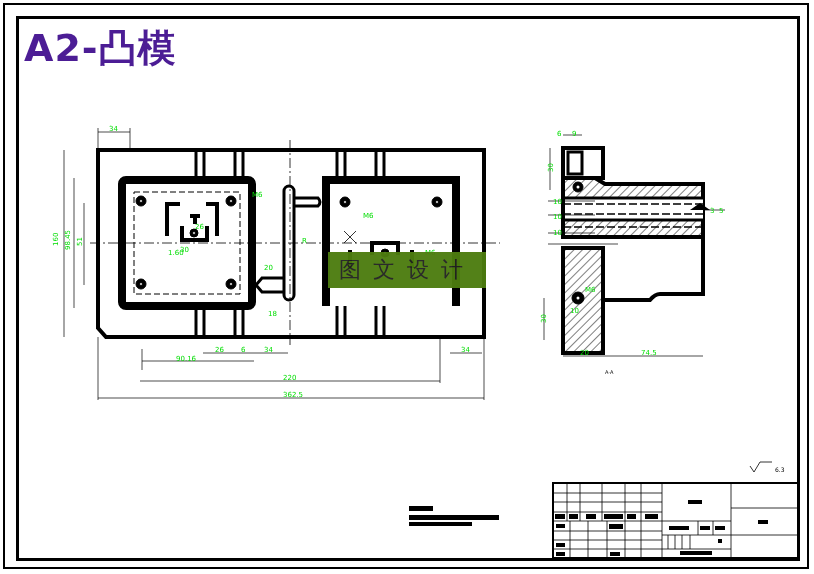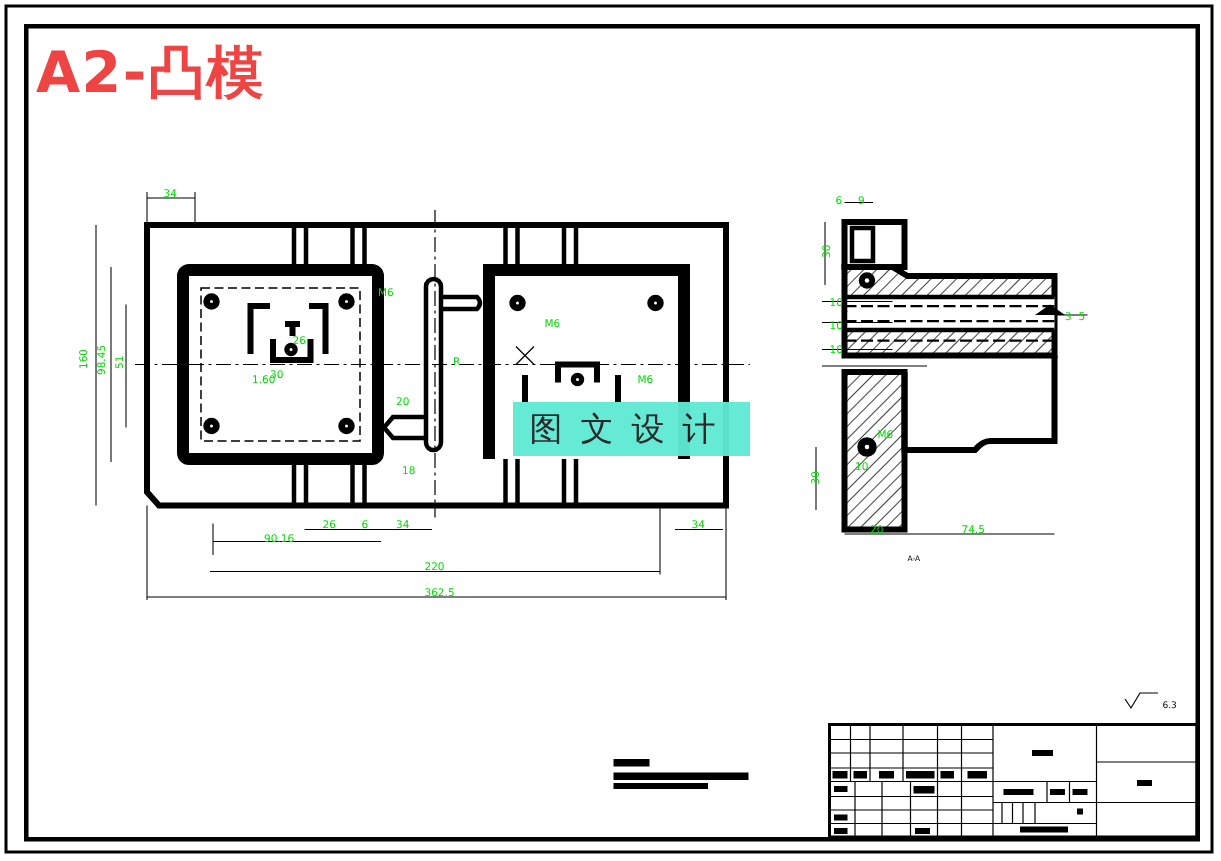--- a/index.html
+++ b/index.html
@@ -1,21 +1,21 @@
 <!DOCTYPE html>
 <html><head>
 <meta charset="utf-8">
 <style>
   html,body{margin:0;padding:0;background:#fff;}
   body{width:814px;height:574px;position:relative;overflow:hidden;font-family:"DejaVu Sans",sans-serif;}
   .outer{position:absolute;left:3px;top:3px;width:806px;height:566px;border:2px solid #000;box-sizing:border-box;}
   .inner{position:absolute;left:16px;top:16px;width:784px;height:545px;border:3px solid #000;box-sizing:border-box;}
-  .title{position:absolute;left:24px;top:26px;color:#ef4444;font-family:"DejaVu Sans",sans-serif;font-size:38px;font-weight:bold;letter-spacing:1px;line-height:44px;}
+  .title{position:absolute;left:24px;top:26px;color:#4c1d95;font-family:"DejaVu Sans",sans-serif;font-size:38px;font-weight:bold;letter-spacing:1px;line-height:44px;}
   svg.drawing{position:absolute;left:0;top:0;}
-  .watermark{position:absolute;left:328px;top:268px;width:158px;height:36px;background:#5eead4;opacity:.96;display:flex;align-items:center;justify-content:center;font-family:"DejaVu Serif",serif;font-size:22px;letter-spacing:12px;color:#222;margin-left:14px;}
+  .watermark{position:absolute;left:328px;top:252px;width:158px;height:36px;background:#4d7c0f;opacity:.96;display:flex;align-items:center;justify-content:center;font-family:"DejaVu Serif",serif;font-size:22px;letter-spacing:12px;color:#222;}
   .dim{fill:#00dd00;font-family:"DejaVu Sans",sans-serif;font-size:7px;}
 </style>
 </head>
 <body>
 
 <div class="outer"></div>
 <div class="inner"></div>
 <div class="title">A2-凸模</div>
 
 <svg class="drawing" width="814" height="574" xmlns="http://www.w3.org/2000/svg">

